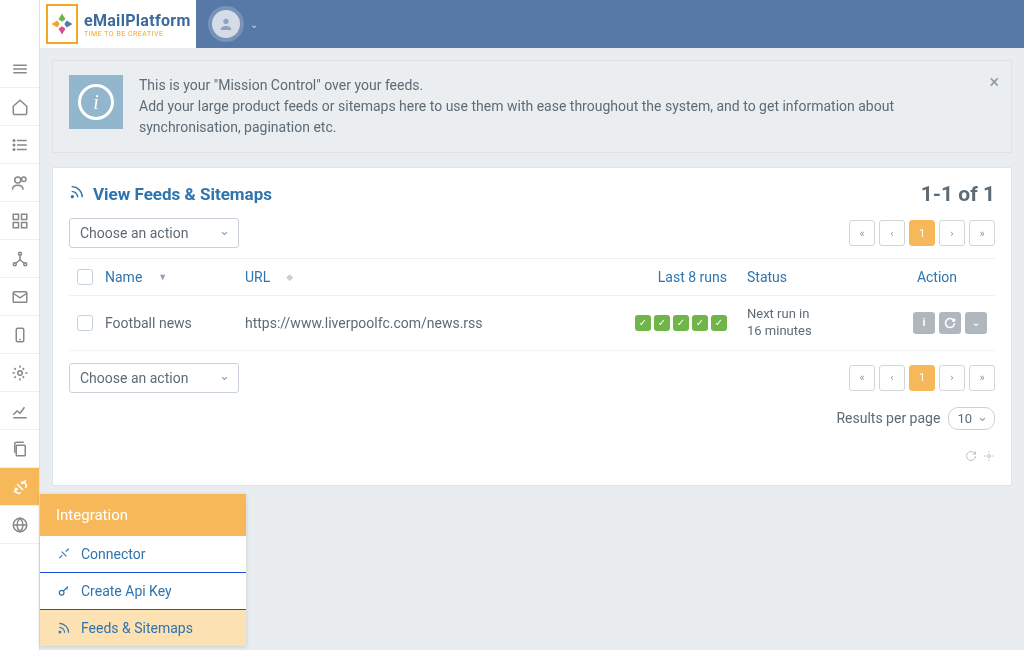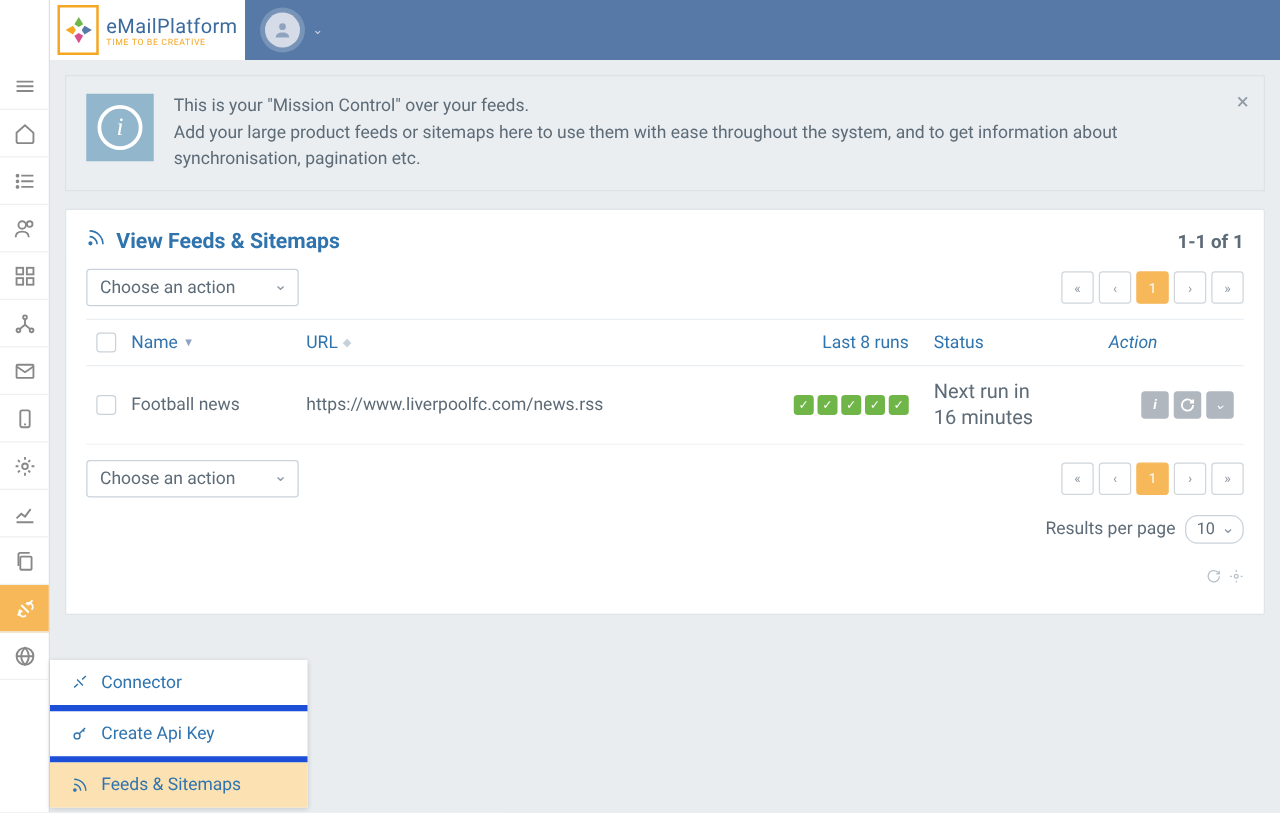--- a/index.html
+++ b/index.html
@@ -45,21 +45,21 @@
   align-items: center;
   padding: 4px 6px;
   font-size: 11px;
 }
 .logo-mark {
   width: 40px; height: 40px;
   border: 2px solid #f5a623;
   display: flex; align-items: center; justify-content: center;
   margin-right: 6px;
 }
-.logo-text .brand { color: #3b6a9c; font-weight: 400; font-size: 16px; letter-spacing: 0.3px; }
+.logo-text .brand { color: #3b6a9c; font-weight: 700; font-size: 16px; letter-spacing: 0.3px; }
 .logo-text .tag { color: #f5a623; font-size: 7px; letter-spacing: 0.5px; }
 
 .search-pill {
   margin-left: auto;
   background: #466a97;
   border-radius: 18px;
   height: 32px;
   min-width: 170px;
   padding: 0 12px;
   display: flex;
@@ -124,21 +124,21 @@
   background:#fff;
   border:1px solid #e0e4e8;
   border-radius:2px;
   margin-top:14px;
   padding: 14px 16px 20px;
 }
 .card-title {
   display:flex;align-items:center;gap:8px;
   color:#3074ae;font-size:17px;font-weight:bold;
 }
-.card-title .count { margin-left:auto; color:#5d6b77; font-size:15px;text-align:right; }
+.card-title .count { margin-left:auto; color:#5d6b77; font-size:21px;text-align:right; }
 
 .toolbar-row {
   display:flex;align-items:center;margin-top:12px;gap:8px;
 }
 .select {
   border:1px solid #c9d2da;border-radius:3px;
   padding:6px 24px 6px 10px;font-size:14px;color:#5d6b77;
   background:#fff;min-width:170px;position:relative;cursor:pointer;
 }
 .select::after { content:"⌄"; position:absolute; right:8px; top:4px; color:#8f9aa6; font-size:13px;}
@@ -152,34 +152,34 @@
 .tbl { margin-top:10px; }
 .tbl-head, .tbl-row { display:flex; align-items:center; padding:10px 8px; }
 .tbl-head { color:#3074ae; font-size:14px; border-top:1px solid #eceff2; border-bottom:1px solid #eceff2;}
 .tbl-row { font-size:14px; color:#5d6b77; border-bottom:1px solid #f1f3f5;}
 .col-cb { width:28px; }
 .col-name { width:140px; }
 .col-url { flex:1; min-width:0; }
 .col-runs { width:110px; text-align:right; }
 .col-runs-head { width:110px; text-align:right; color:#3074ae;}
 .col-status { width:160px; padding-left:20px;}
-.col-action { width:100px; text-align:left;font-style:italic; }
-.tbl-head .u { display:flex; gap:4px; align-items:center;}
+.col-action { width:100px; text-align:center; }
+.tbl-head .u { display:flex; gap:16px; align-items:center;}
 .srt { font-size:9px; color:#8fa3c1; }
 
 .checkbox {
   width:16px;height:16px;border:1px solid #c9d2da;border-radius:3px;background:#fff;cursor:pointer;
 }
 
 .run-badges { display:flex; gap:3px; justify-content:flex-end;}
 .run-badges .ok {
   width:16px;height:16px;border-radius:3px;background:#6fb548;color:#fff;
   display:flex;align-items:center;justify-content:center;font-size:10px;
 }
-.status-text { font-size:16px; line-height:1.3;}
+.status-text { font-size:13px; line-height:1.3;}
 .action-btns { display:flex; gap:4px; justify-content:flex-end;}
 .action-btns .ab {
   width:22px;height:22px;background:#b0b7bf;border-radius:3px;
   display:flex;align-items:center;justify-content:center;color:#fff;font-size:11px;cursor:pointer;
 }
 
 .results-row { display:flex; justify-content:flex-end; align-items:center; gap:8px; margin-top:14px; color:#5d6b77; font-size:14px;}
 .mini-select { border:1px solid #c9d2da; border-radius:10px; padding:3px 22px 3px 8px; font-size:13px; position:relative; cursor:pointer;}
 .mini-select::after { content:"⌄"; position:absolute; right:6px; top:1px; color:#8f9aa6;}
 
@@ -191,21 +191,21 @@
   left:40px;
   bottom:4px;
   width:206px;
   background:#fff;
   box-shadow:0 1px 4px rgba(0,0,0,0.15);
 }
 .flyout-head {
   background:#f6b859;color:#fff;padding:12px 16px;font-size:15px;
 }
 .flyout-item {
-  display:flex;align-items:center;gap:10px;padding:10px 16px;color:#3074ae;font-size:14px;cursor:pointer;border-bottom:5px solid #1d4ed8;
+  display:flex;align-items:center;gap:10px;padding:10px 16px;color:#3074ae;font-size:14px;cursor:pointer;border-bottom:1px solid #1d4ed8;
 }
 .flyout-item:last-child { border-bottom:none;}
 .flyout-item.active { background:#fce1b3; }
 .flyout-item .fi-icon { width:15px;color:#3074ae; display:flex;align-items:center;justify-content:center;}
 </style>
 </head>
 <body>
 
 <div class="app">
   <div class="icon-rail">
@@ -290,20 +290,21 @@
         </svg>
     </div>
     <div class="rail-item">
       <svg viewBox="0 0 24 24" fill="none" stroke="currentColor" stroke-width="2">
           <circle cx="12" cy="12" r="9"></circle>
           <path d="M3 12h18M12 3c2.5 2.5 4 6 4 9s-1.5 6.5-4 9c-2.5-2.5-4-6-4-9s1.5-6.5 4-9z"></path>
         </svg>
     </div>
 
     <div class="flyout">
+      <div class="flyout-head">Integration</div>
       <div class="flyout-item">
         <span class="fi-icon">
             <svg width="14" height="14" viewBox="0 0 24 24" fill="none" stroke="currentColor" stroke-width="2">
               <path d="M9 14l-5 5m11-11l5-5M8 8l8 8"></path>
             </svg>
           </span>
         <span>Connector</span>
       </div>
       <div class="flyout-item">
         <span class="fi-icon">

